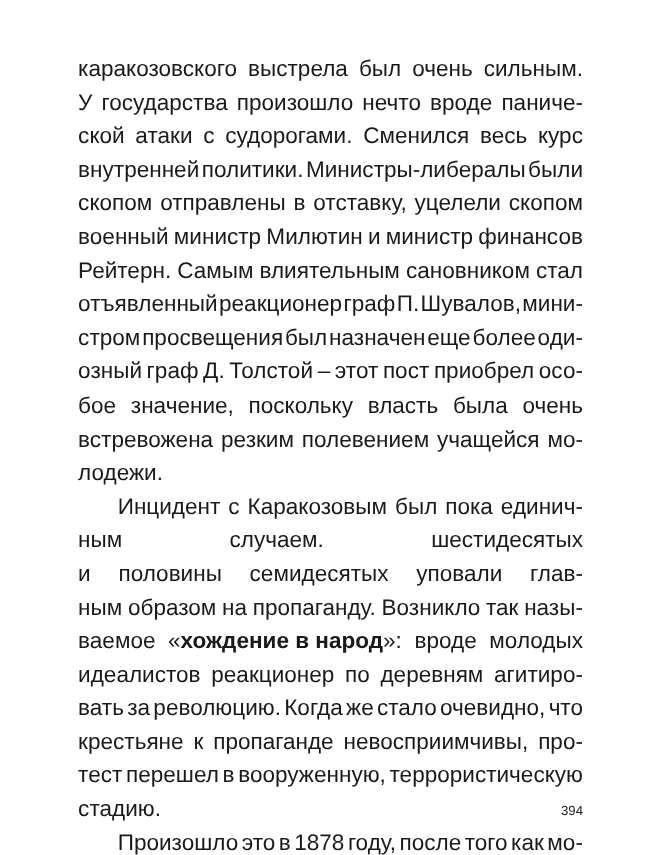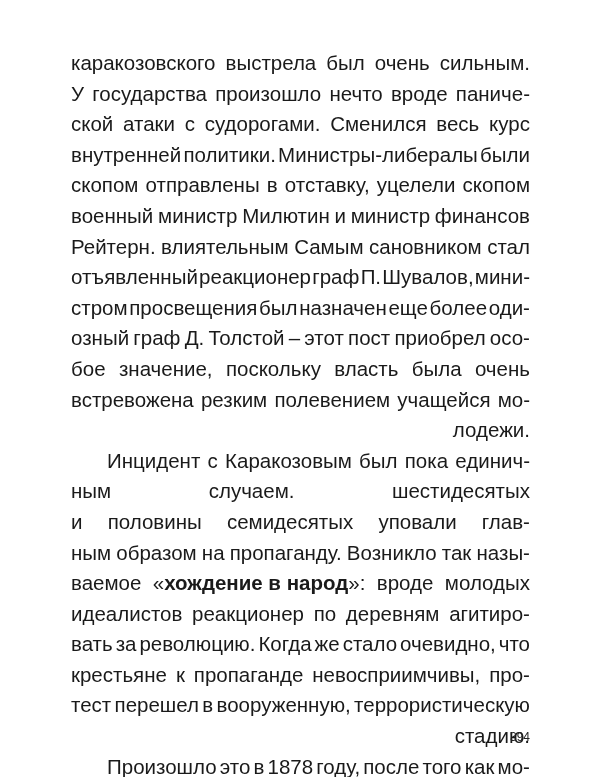--- a/index.html
+++ b/index.html
@@ -18,21 +18,21 @@
     white-space: nowrap; overflow: visible;
   }
   .line.last { text-align-last: left; }
   b { font-weight: bold; }
   .page-number {
     position: absolute; left: 500px; top: 730px; width: 30px; text-align: right;
     font-family: "Liberation Sans", sans-serif; font-size: 12px; color: #222;
   }
   
   .jl { display: flex; justify-content: space-between; white-space: nowrap; }
-  .jl.last { justify-content: flex-end; gap: 6px; }
+  .jl.last { justify-content: flex-start; gap: 6px; }
 </style>
 </head>
 <body>
 
 <div class="page">
   <div class="text-block" id="text-block">
       <div>
         <div class="line jl">
           <span>каракозовского</span>
           <span>выстрела</span>
@@ -74,22 +74,22 @@
         <div class="line jl">
           <span>военный</span>
           <span>министр</span>
           <span>Милютин</span>
           <span>и</span>
           <span>министр</span>
           <span>финансов</span>
         </div>
         <div class="line jl">
           <span>Рейтерн.</span>
+          <span>Самым</span>
           <span>влиятельным</span>
-          <span>Самым</span>
           <span>сановником</span>
           <span>стал</span>
         </div>
         <div class="line jl">
           <span>отъявленный</span>
           <span>реакционер</span>
           <span>граф</span>
           <span>П.</span>
           <span>Шувалов,</span>
           <span>мини-</span>

